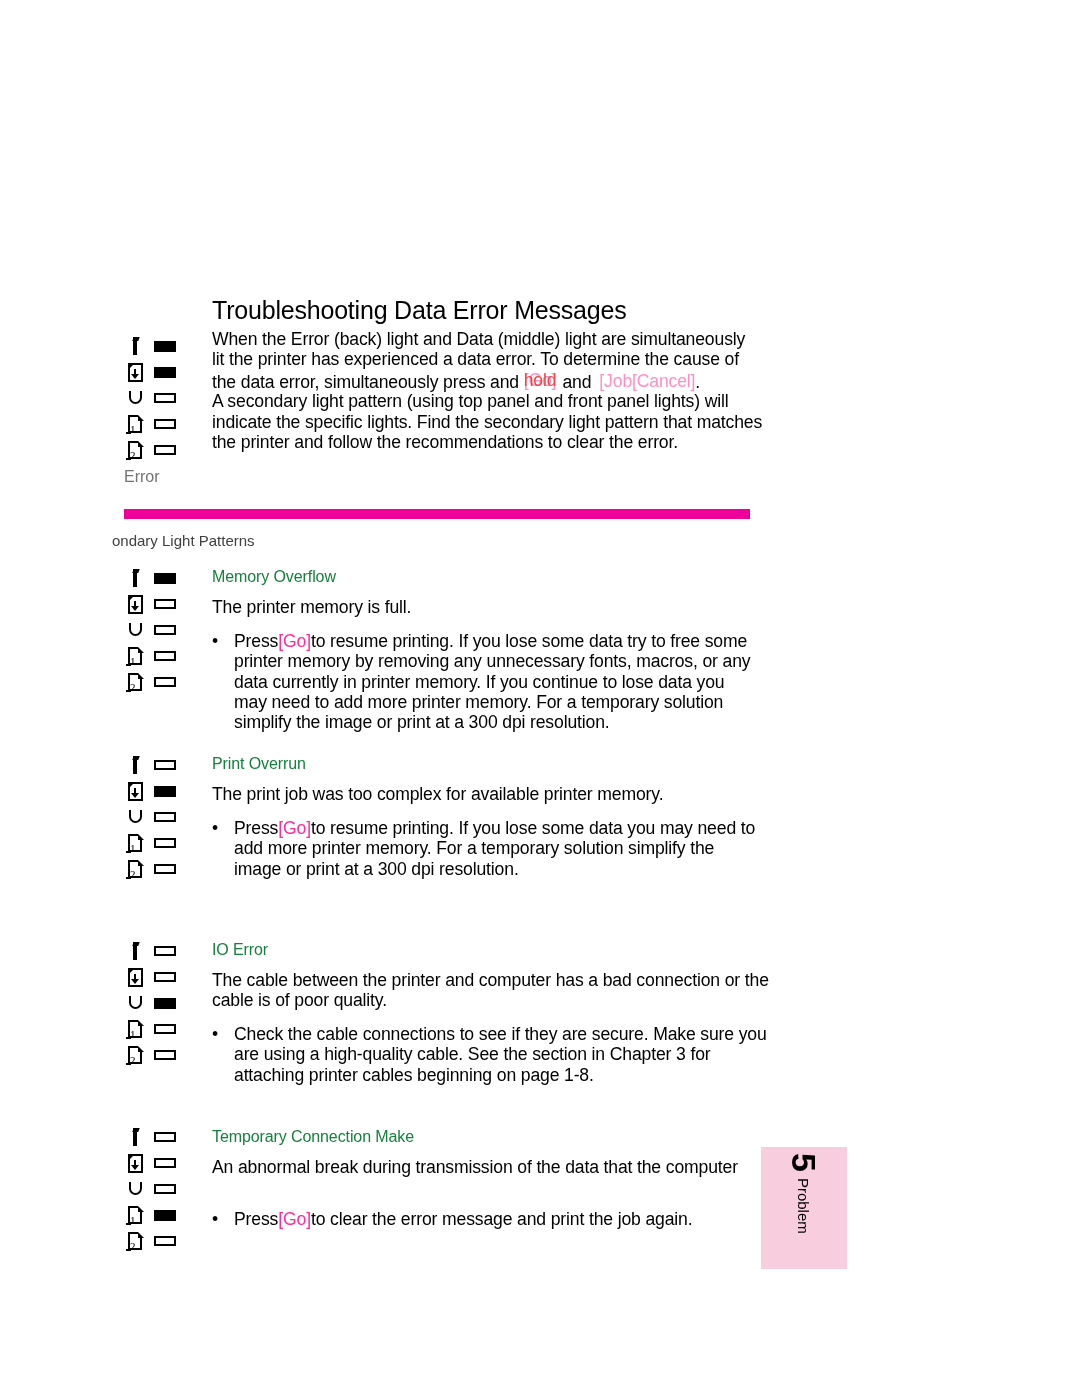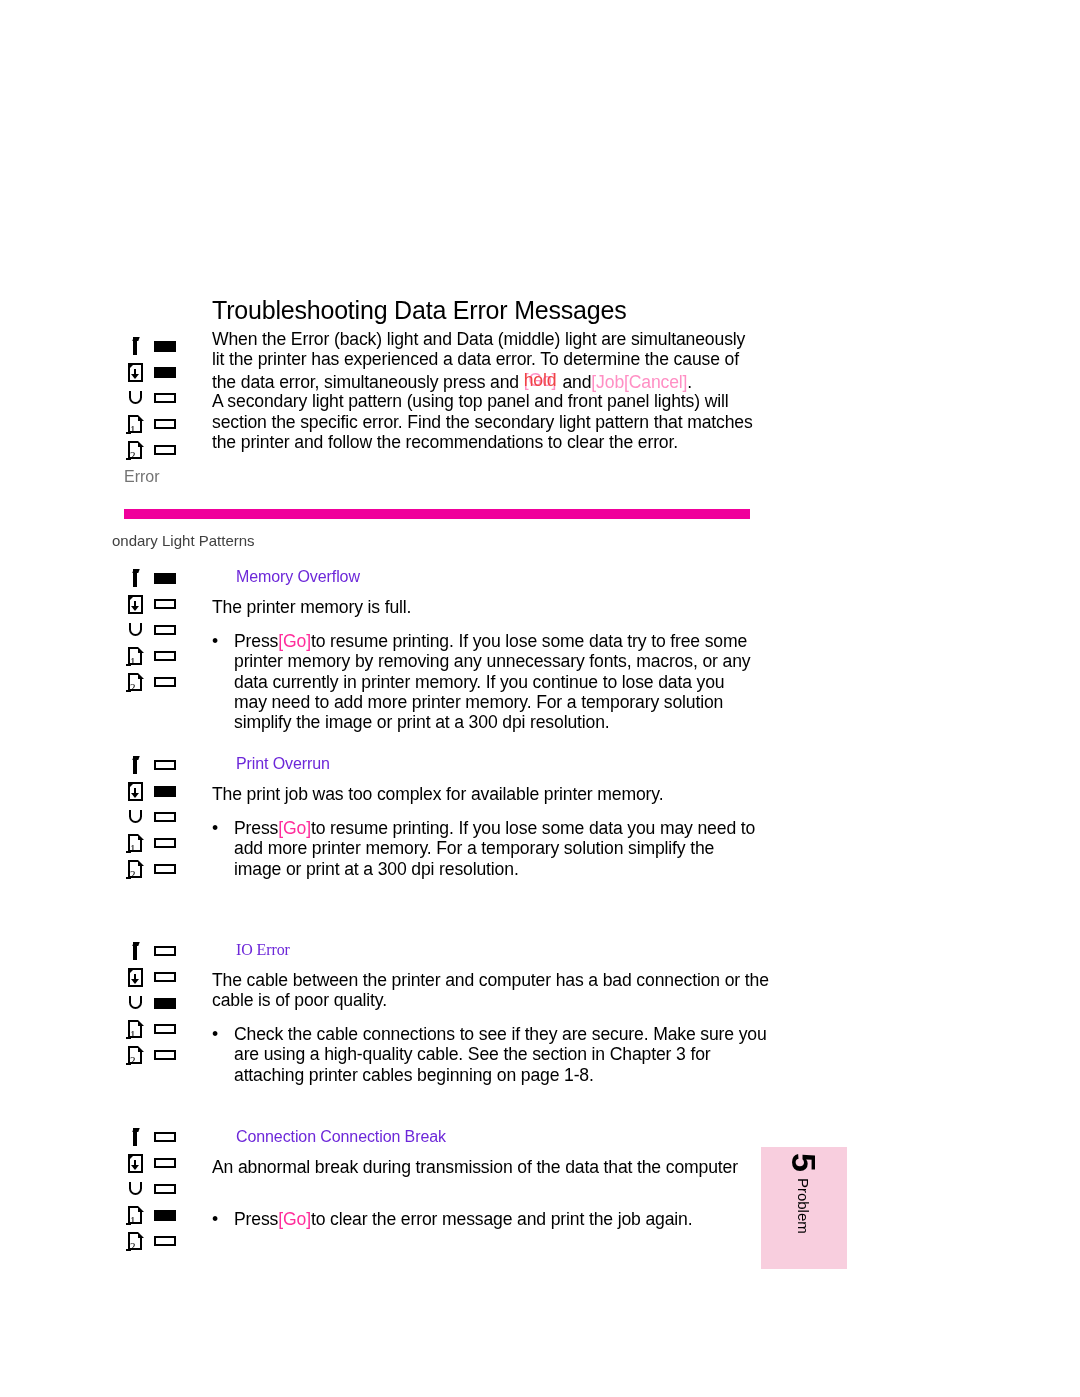--- a/index.html
+++ b/index.html
@@ -49,20 +49,21 @@
     left: 212px;
     top: 329px;
     width: 600px;
   }
 
   .go-tag {
     color: #ff2d9b;
   }
   .pink-tag {
     color: #ff8fc4;
+    padding-left: 8px;
   }
 
   
   .overlap-wrap {
     position: relative;
     display: inline-block;
     width: 34px;
     height: 1em;
     vertical-align: baseline;
   }
@@ -227,24 +228,23 @@
     left: 124px;
     top: 468px;
     font-size: 16px;
     color: #737373;
   }
 
   
   .sec-head {
     position: absolute;
     font-size: 16px;
-    color: #6d28d9;
+    color: #15803d;
     letter-spacing: -0.1px;
     white-space: nowrap;
-    margin-left: 24px;
   }
 
   
   .bullet-block {
     position: absolute;
     font-size: 17.6px;
     line-height: 20.3px;
     letter-spacing: -0.15px;
   }
   .bullet-dot {
@@ -338,21 +338,21 @@
     </div>
   <div class="error-caption">Error</div>
 
   <div class="body-para intro-para">
     <div><span>When the Error (back) light and Data (middle) light are simultaneously</span></div>
     <div><span>lit the printer has experienced a data error. To determine the cause of</span></div>
     <div>
       <span>the data error, simultaneously press and </span><span class="overlap-wrap"><span class="under">[Go]</span><span class="over">hold</span></span><span> and</span><span class="pink-tag">[Job[Cancel]</span><span>.</span>
     </div>
     <div><span>A secondary light pattern (using top panel and front panel lights) will</span></div>
-    <div><span>section the specific error. Find the secondary light pattern that matches</span></div>
+    <div><span>indicate the specific lights. Find the secondary light pattern that matches</span></div>
     <div><span>the printer and follow the recommendations to clear the error.</span></div>
   </div>
 
   <div class="rule"></div>
 
   <div class="clipped-caption">ondary Light Patterns</div>
 
   <div class="lights" id="lights-s0" style="left:124px; top:565px;">
       <span class="light-row">
         <span class="glyph g-toner"></span>
@@ -481,21 +481,21 @@
       <span class="light-row">
         <span class="glyph g-page">
           <span class="sheet"></span>
           <span class="fold"></span>
           <span class="lcut"></span>
           <span class="digit">2</span>
         </span>
         <span class="lamp"></span>
       </span>
     </div>
-  <div class="sec-head" style="left:212px; top:941px;font-family:Liberation Serif, serif;">IO Error</div>
+  <div class="sec-head" style="left:212px; top:941px;">IO Error</div>
   <div class="body-para" style="left:212px; top:970px; width:660px;">
     <div><span>The cable between the printer and computer has a bad connection or the</span></div>
     <div><span>cable is of poor quality.</span></div>
   </div>
   <div class="bullet-block" style="left:212px; top:1024px; width:620px;">
     <span class="bullet-dot">•</span>
     <span class="bullet-text">
       <span>Check the cable connections to see if they are secure. Make sure you</span><br>
       <span>are using a high-quality cable. See the section in Chapter 3 for</span><br>
       <span>attaching printer cables beginning on page 1-8.</span>
@@ -532,21 +532,21 @@
       <span class="light-row">
         <span class="glyph g-page">
           <span class="sheet"></span>
           <span class="fold"></span>
           <span class="lcut"></span>
           <span class="digit">2</span>
         </span>
         <span class="lamp"></span>
       </span>
     </div>
-  <div class="sec-head" style="left:212px; top:1128px;">Connection Connection Break</div>
+  <div class="sec-head" style="left:212px; top:1128px;">Temporary Connection Make</div>
   <div class="body-para" style="left:212px; top:1157px; width:660px;">
     <div><span>An abnormal break during transmission of the data that the computer</span></div>
   </div>
   <div class="bullet-block" style="left:212px; top:1209px; width:600px;">
     <span class="bullet-dot">•</span>
     <span class="bullet-text">
       <span>Press</span><span class="go-tag">[Go]</span><span>to clear the error message and print the job again.</span>
     </span>
   </div>
 

